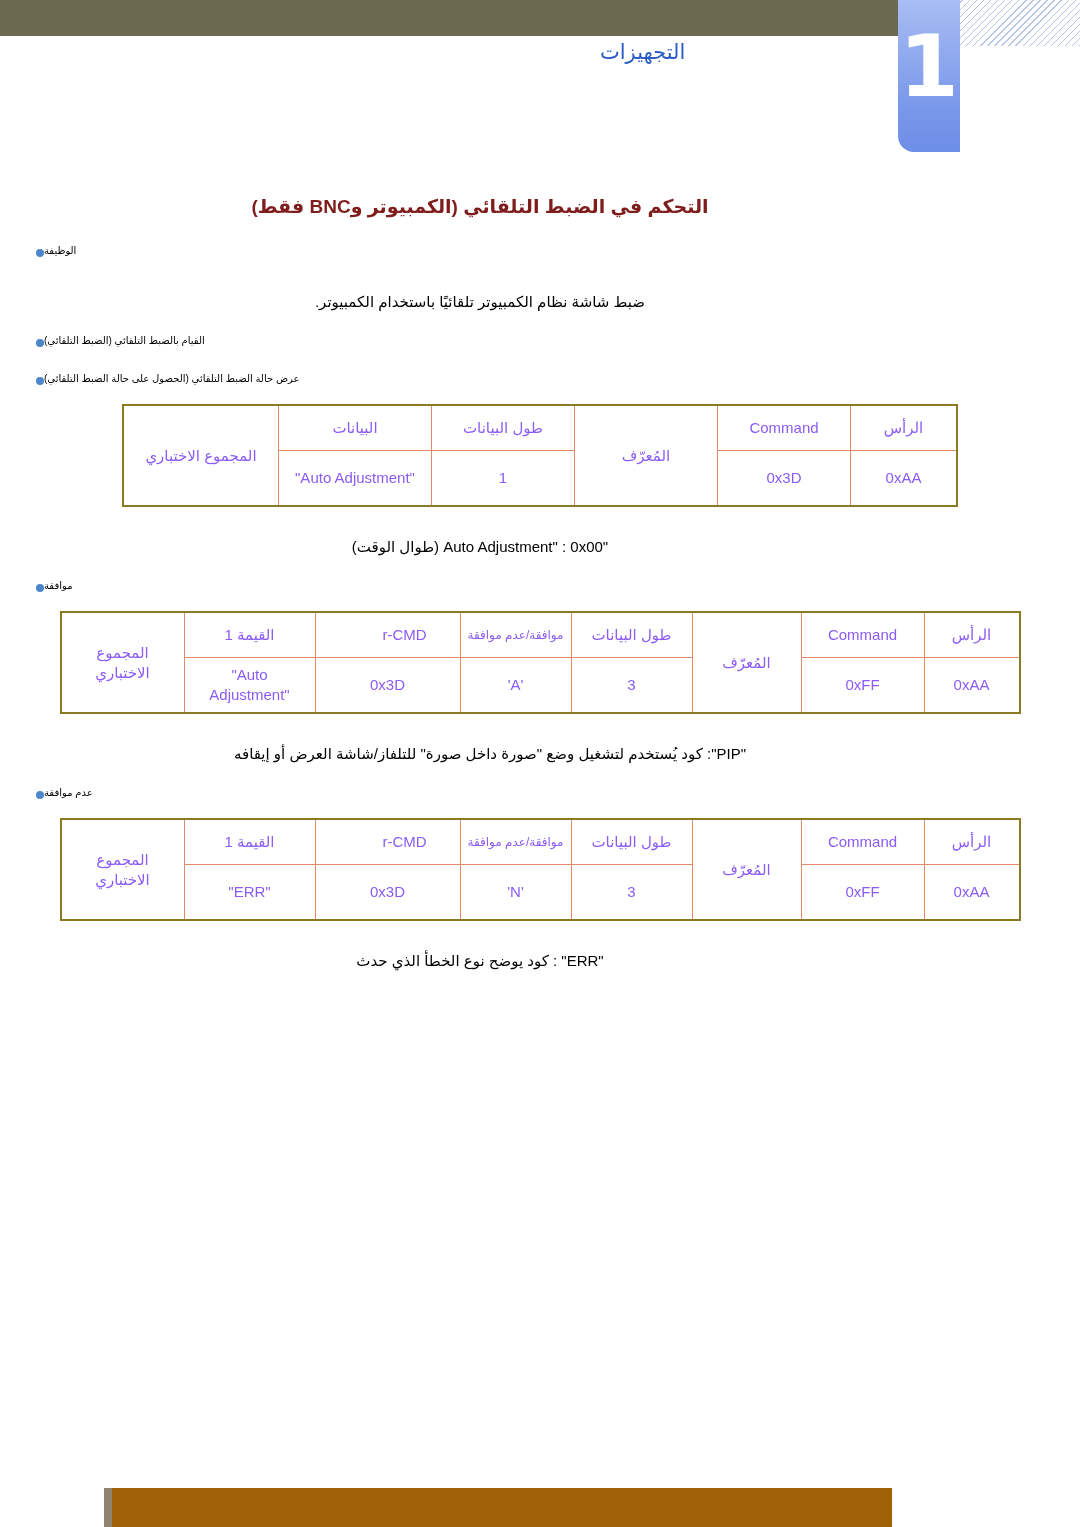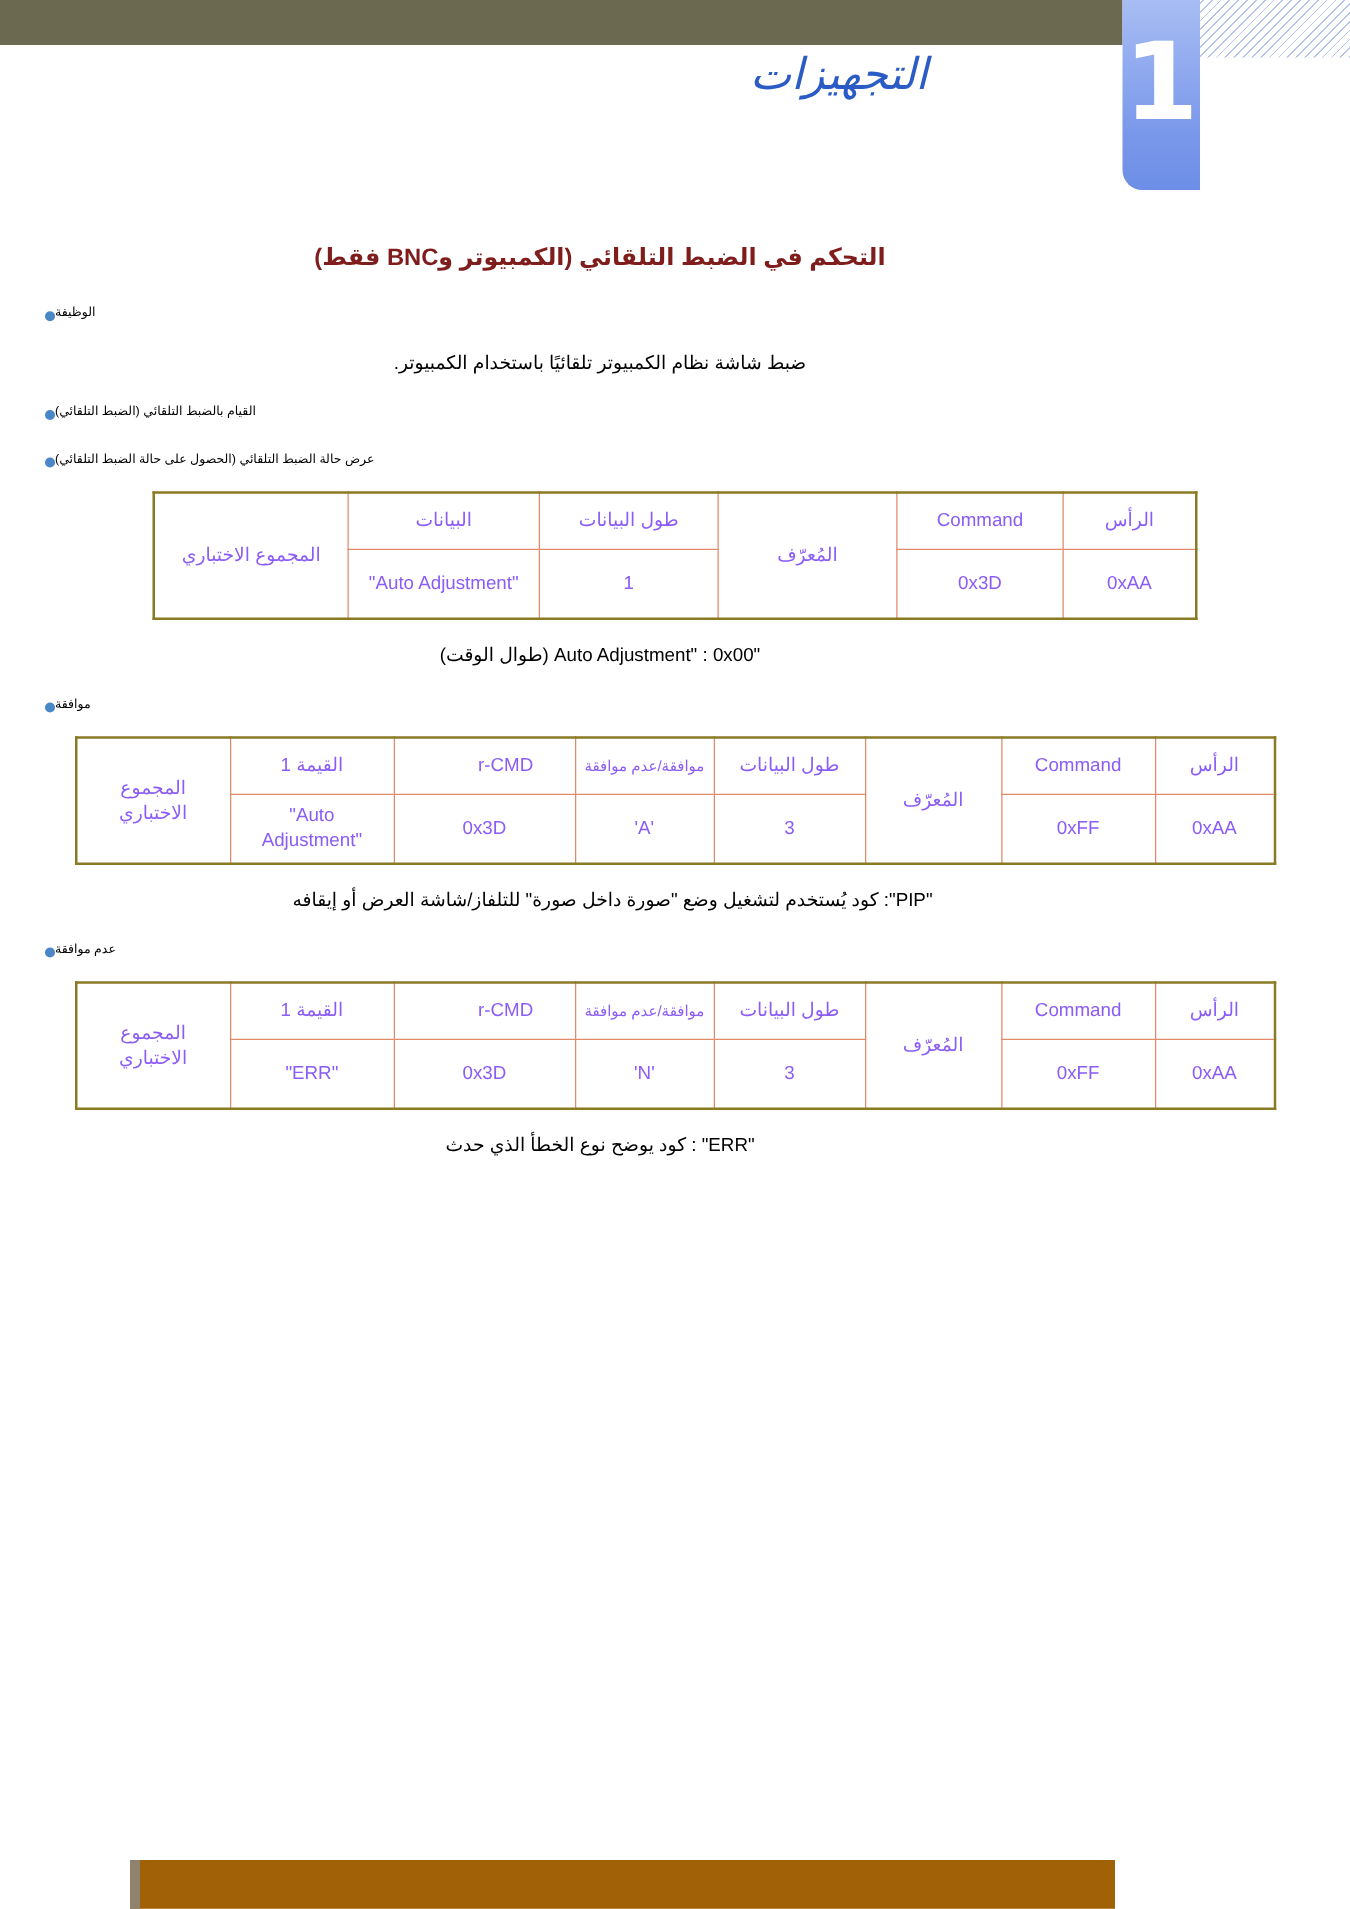--- a/index.html
+++ b/index.html
@@ -64,25 +64,24 @@
     font-weight: bold;
     color: #ffffff;
     font-family: "DejaVu Sans", sans-serif;
   }
   .chapter-title {
     position: absolute;
     top: 40px;
     left: 600px;
     width: 290px;
     text-align: left;
-    font-size: 35px;
+    font-size: 21px;
     color: #2b5bc4;
     font-family: "DejaVu Sans", sans-serif;
     direction: rtl;
-    font-style: italic;
   }
 
   
   .content {
     position: absolute;
     top: 190px;
     left: 0;
     width: 1080px;
   }
 
@@ -122,21 +121,21 @@
     direction: rtl;
     text-align: right;
     white-space: nowrap;
   }
 
   .para {
     text-align: center;
     font-size: 15px;
     line-height: 24px;
     direction: rtl;
-    margin: 17px 0 0 0;
+    margin: 28px 0 0 0;
     padding: 0 120px 0 0;
     color: #000000;
   }
   .para.wide { padding: 0 100px 0 0; }
 
   
   .cmd-table {
     border-collapse: collapse;
     margin: 14px auto 0 auto;
     direction: rtl;

